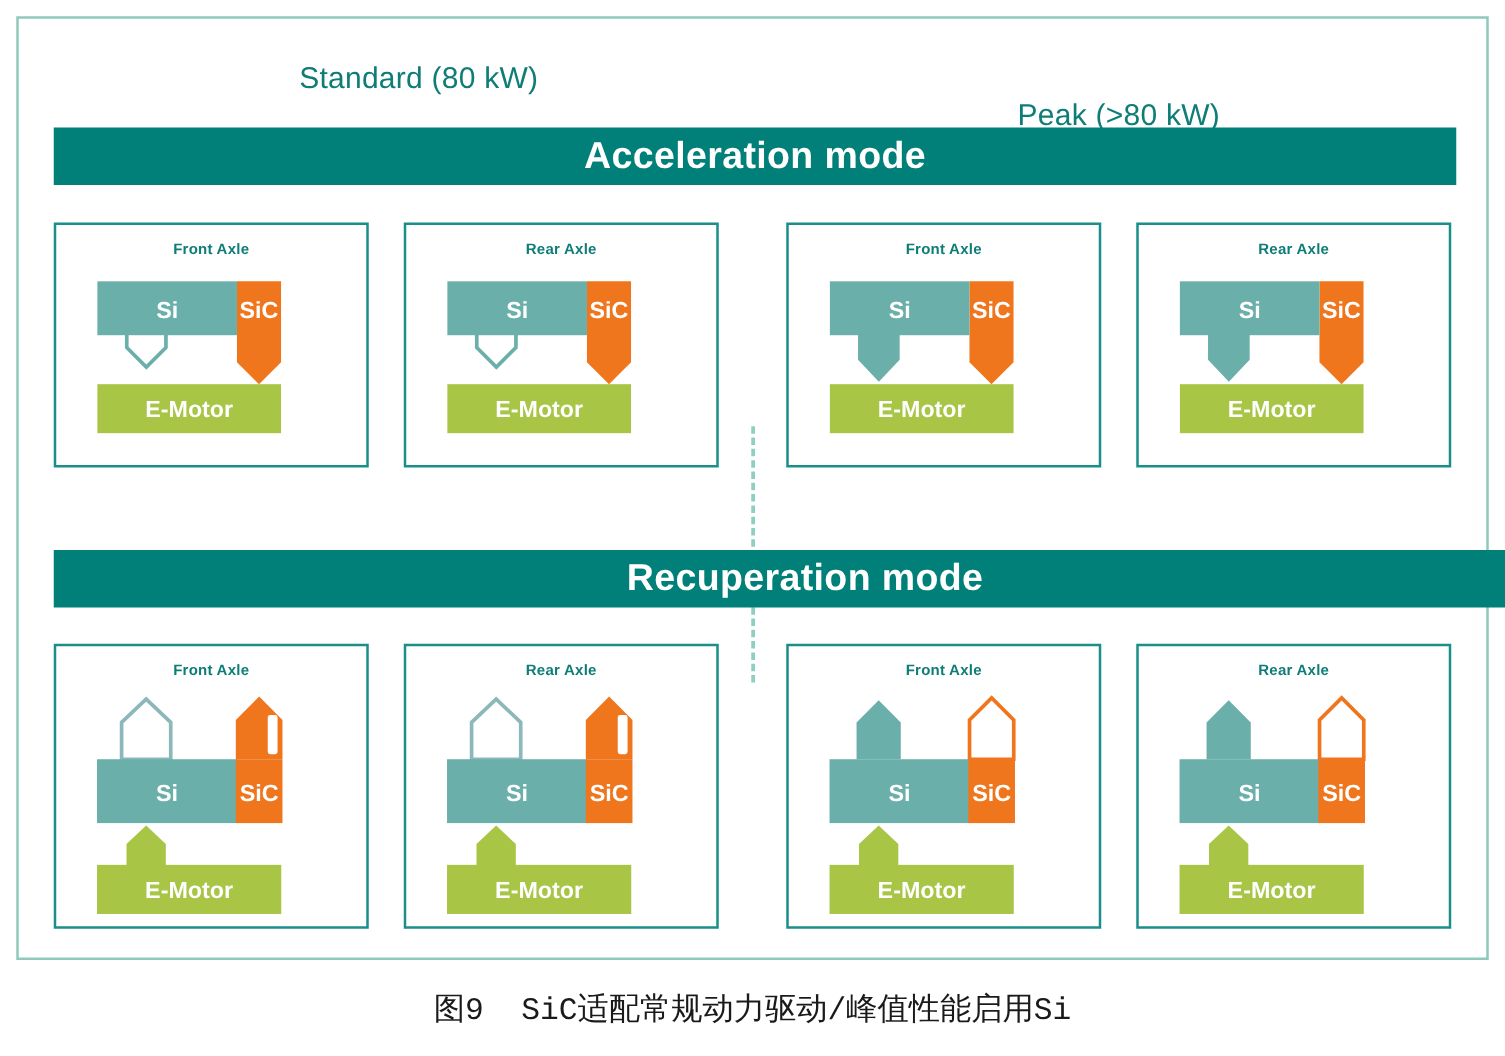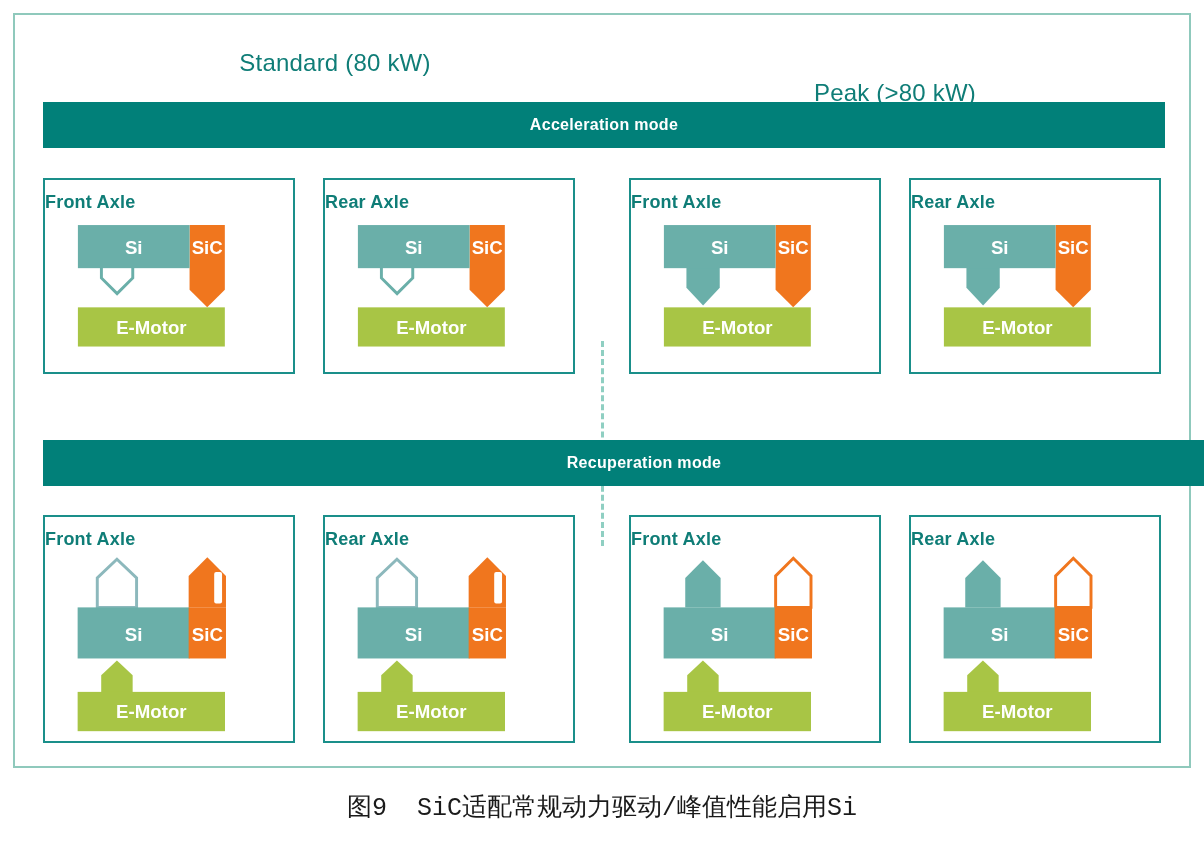--- a/index.html
+++ b/index.html
@@ -26,21 +26,21 @@
     white-space:nowrap;
   }
   #col-head-standard{left:120px;top:34px;width:400px;}
   #col-head-peak{left:680px;top:34px;width:400px;margin-top:30px;}
 
   
   .mode-bar{
     position:absolute;left:28px;width:1122px;height:46px;
     background:#018079;
     color:#ffffff;
-    font-size:16px;font-weight:bold;
+    font-size:30px;font-weight:bold;
     display:flex;align-items:center;justify-content:center;
     letter-spacing:.3px;
   }
   #mode-bar-acceleration{top:87px;}
   #mode-bar-recuperation{top:425px;padding-left:40px;}
 
   
   .divider{
     position:absolute;left:586px;width:0;
     border-left:3px dashed #8fcfc2;
@@ -49,22 +49,22 @@
 
   
   .panel{
     position:absolute;
     border:2px solid #1a8f8a;
     background:#ffffff;
     box-sizing:border-box;
   }
   .panel-title{
     position:absolute;left:0;right:0;top:12px;
-    text-align:left;
-    font-size:18px;font-weight:bold;
+    text-align:center;
+    font-size:12px;font-weight:bold;
     color:#0f7d77;
     letter-spacing:.2px;
   }
   
   .row-accel .panel{top:0;height:196px;width:252px;}
   
   .row-recup .panel{top:0;height:228px;width:252px;}
 
   .row{position:absolute;left:0;width:1178px;}
   #row-acceleration{top:163px;height:196px;}

